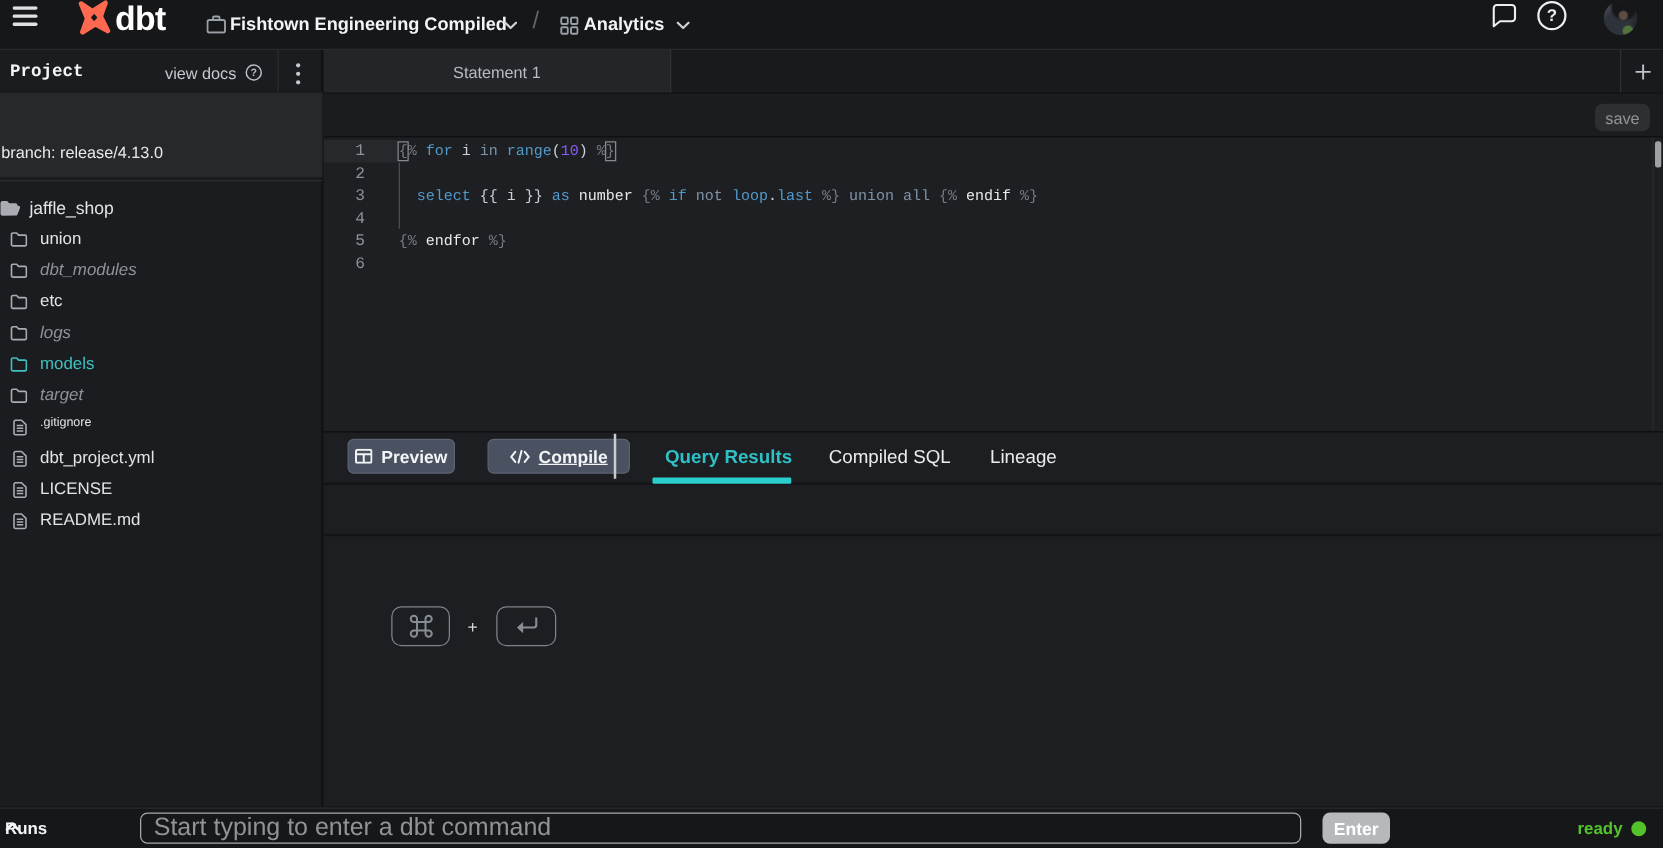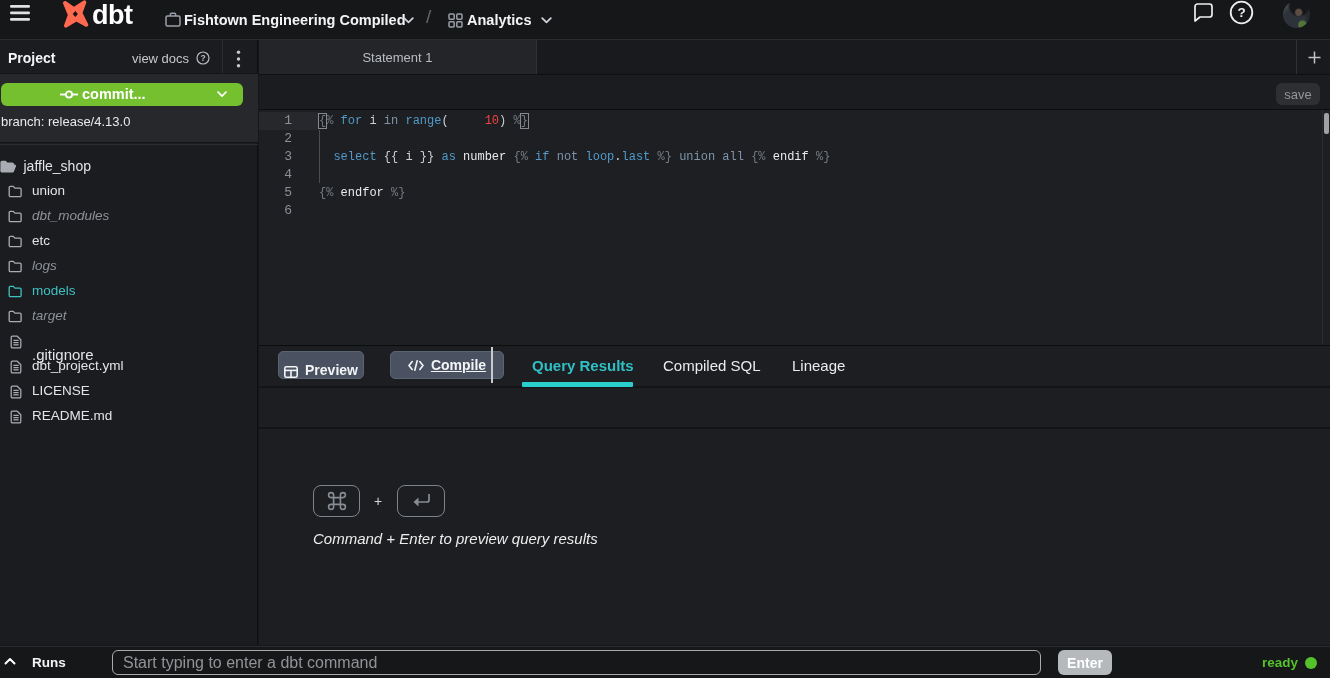--- a/index.html
+++ b/index.html
@@ -32,42 +32,42 @@
   #editor { position:absolute; left:259px; top:110px; width:1071px; height:235px;
     background:#1e1f22; font-family:"Liberation Mono", monospace; font-size:12px; }
   .gut { position:absolute; left:0; width:33px; text-align:right; color:#8b9099; height:18px; line-height:18px; font-size:13px; }
   .cl  { position:absolute; left:60px; height:18px; line-height:18px; white-space:pre; color:#ccd1d6; }
 
   
   .j  { color:#757b84; }            
   .kw { color:#519aca;margin-top:13px; }            
   .op { color:#7e94aa; }            
   .wt { color:#e8eaec; } 
-  .nm { color:#ef4444;margin-left:36px; } 
+  .nm { color:#8b5cf6; } 
   .mb { outline:1px solid #848a92; } 
 
   
   #botpanel { position:absolute; left:259px; top:345px; width:1071px; height:300px;
     background:#1d1e21; border-top:1px solid #0b0c0e; }
   #ptoolbar { position:absolute; left:0; top:0; width:1071px; height:42px; border-bottom:2px solid #131417; }
   .pbtn { position:absolute; top:5px; height:28px; background:#4a5261; border:1px solid #5a6372;
     border-radius:5px; color:#f2f4f6; font-size:14px; font-weight:bold;
     display:flex; align-items:center; justify-content:center; gap:7px; }
   #rtabs-underline { position:absolute; left:263px; top:36px; width:111px; height:5px;
     background:#2acfcd; border-radius:1px; }
   #strip2 { position:absolute; left:0; top:44px; width:1071px; height:39px; border-bottom:2px solid #131417; }
 
   
   .key { position:absolute; width:47px; height:32px; border:1.5px solid #7e848c; border-radius:8px; }
 
   
   #cmdbar { position:absolute; left:0; top:646px; width:1330px; height:32px;
     background:#161719; border-top:1px solid #2a2b2e; }
   #cmdinput { position:absolute; left:112px; top:3px; width:929px; height:25px;
-    border:1px solid #a8aaac; border-radius:6px; color:#919497; font-size:16px;
+    border:1px solid #a8aaac; border-radius:6px; color:#919497; font-size:20px;
     display:flex; align-items:center; padding-left:10px; }
   #enterbtn { position:absolute; left:1058px; top:3px; width:54px; height:25px;
     background:#b6b9bc; border-radius:6px; color:#ffffff; font-size:14px; font-weight:bold;
     display:flex; align-items:center; justify-content:center; }
 </style>
 </head>
 <body>
 
 <div id="navbar">
   <svg class="abs" style="left:10px; top:5px;" width="21" height="16" viewBox="0 0 21 16">
@@ -118,45 +118,34 @@
       radial-gradient(circle at 58% 42%, rgba(150,120,100,.55) 0 13%, transparent 20%),
       radial-gradient(circle at 60% 18%, #17161a 0 32%, transparent 42%),
       radial-gradient(circle at 40% 75%, #2e333b 0 40%, transparent 58%),
       linear-gradient(135deg,#4d525a 0%, #2b2f35 45%, #1f2227 100%);"></div>
 </div>
 
 <div id="sidebar">
 
   <div class="abs" style="left:0; top:33px; width:258px; height:70px; background:#27282b; border-bottom:1px solid #131417; border-top:1px solid #131417;"></div>
   <div id="projrow">
-    <div class="abs" style="left:8px; top:10px; font-weight:bold; font-size:14px; color:#f3f4f6;">Project</div>
+    <div class="abs" style="left:8px; top:10px; font-weight:bold; font-size:14px; color:#f3f4f6;font-family:Liberation Mono, monospace;">Project</div>
     <div class="abs" style="left:132px; top:11px; font-size:13px; color:#c6c9cd;">view docs</div>
     <svg class="abs" style="left:196px; top:11px;" width="14" height="14" viewBox="0 0 14 14" fill="none">
       <circle cx="7" cy="7" r="6" stroke="#b9bdc2" stroke-width="1.2"></circle>
       <text x="7" y="10" font-family="Liberation Sans" font-size="8.5" font-weight="bold" fill="#b9bdc2" text-anchor="middle">?</text>
     </svg>
     <div class="divider"></div>
     <svg class="abs" style="left:236px; top:10px;" width="5" height="18" viewBox="0 0 5 18">
       <circle cx="2.5" cy="2.2" r="1.7" fill="#c6c9cd"></circle>
       <circle cx="2.5" cy="9" r="1.7" fill="#c6c9cd"></circle>
       <circle cx="2.5" cy="15.8" r="1.7" fill="#c6c9cd"></circle>
     </svg>
   </div>
 
-  <div class="abs" style="left:1px; top:43px; width:242px; height:23px; background:#74c02e; border-radius:6px;">
-    <svg class="abs" style="left:59px; top:6px;" width="18" height="11" viewBox="0 0 18 11" fill="none" stroke="#ffffff" stroke-width="1.9">
-      <line x1="0" y1="5.5" x2="5.5" y2="5.5"></line>
-      <circle cx="9" cy="5.5" r="3.1"></circle>
-      <line x1="12.5" y1="5.5" x2="18" y2="5.5"></line>
-    </svg>
-    <div class="abs" style="left:81px; top:3px; font-weight:bold; font-size:14.5px; color:#ffffff;">commit...</div>
-    <svg class="abs" style="left:216px; top:8px;" width="10" height="7" viewBox="0 0 10 7" fill="none" stroke="#ffffff" stroke-width="1.7" stroke-linecap="round" stroke-linejoin="round">
-        <path d="M1 1 L5 5.2 L9 1"></path>
-      </svg>
-  </div>
   <div class="abs" style="left:1px; top:74px; font-size:13px; color:#e8e9ea;">branch: release/4.13.0</div>
   <div class="abs" style="left:0px; top:104px; width:258px; height:1px; background:#2c2d30;"></div>
 
   <div id="tree">
       <div class="abs" style="left:0px; top:120px;">
         <svg width="17" height="13" viewBox="0 0 17 13" stroke="#a9adb3" fill="#a9adb3" stroke-width="1.2" stroke-linejoin="round">
       <path d="M1 10.8 V2.4 a1.1 1.1 0 0 1 1.1-1.1 h3.4 l1.6 1.8 h5.2 a1.1 1.1 0 0 1 1.1 1.1 v1.2 h-9.2 a1.3 1.3 0 0 0-1.2 0.9 z"></path>
       <path d="M1.1 11.4 L3.3 5.8 a1 1 0 0 1 0.9-0.6 h10.6 a0.7 0.7 0 0 1 0.65 0.95 L13.4 11.3 a1 1 0 0 1-0.9 0.6 h-10.7 a0.75 0.75 0 0 1-0.7-0.5 z"></path>
     </svg>
       </div>
@@ -198,21 +187,21 @@
       </div>
       <div class="abs" style="left:32px; top:268px; font-size:13.5px; color:#8e9298; font-style:italic;">target</div>
       <div class="abs" style="left:10px; top:295px;">
         <svg width="12" height="14" viewBox="0 0 12 14" fill="none" stroke="#a9adb3" stroke-width="1.25" stroke-linejoin="round">
       <path d="M1.2 2.4 a1.2 1.2 0 0 1 1.2-1.2 h4.8 l3.6 3.5 v6.9 a1.2 1.2 0 0 1-1.2 1.2 h-7.2 a1.2 1.2 0 0 1-1.2-1.2 z"></path>
       <line x1="3.4" y1="5.4" x2="8.6" y2="5.4"></line>
           <line x1="3.4" y1="7.6" x2="8.6" y2="7.6"></line>
           <line x1="3.4" y1="9.8" x2="8.6" y2="9.8"></line>
     </svg>
       </div>
-      <div class="abs" style="left:32px; top:306px; font-size:15px; color:#e3e4e6; ">.gitignore</div>
+      <div class="abs" style="left:32px; top:293px; font-size:10px; color:#e3e4e6; ">.gitignore</div>
       <div class="abs" style="left:10px; top:320px;">
         <svg width="12" height="14" viewBox="0 0 12 14" fill="none" stroke="#a9adb3" stroke-width="1.25" stroke-linejoin="round">
       <path d="M1.2 2.4 a1.2 1.2 0 0 1 1.2-1.2 h4.8 l3.6 3.5 v6.9 a1.2 1.2 0 0 1-1.2 1.2 h-7.2 a1.2 1.2 0 0 1-1.2-1.2 z"></path>
       <line x1="3.4" y1="5.4" x2="8.6" y2="5.4"></line>
           <line x1="3.4" y1="7.6" x2="8.6" y2="7.6"></line>
           <line x1="3.4" y1="9.8" x2="8.6" y2="9.8"></line>
     </svg>
       </div>
       <div class="abs" style="left:32px; top:318px; font-size:13.5px; color:#e3e4e6; ">dbt_project.yml</div>
       <div class="abs" style="left:10px; top:345px;">
@@ -262,21 +251,21 @@
   <div class="cl" style="top:74px;"><span class="j">{%</span> <span class="wt">endfor</span> <span class="j">%}</span></div>
 
   <div class="abs" style="left:60px; top:20px; width:1px; height:53px; background:#4a4d52;"></div>
 
   <div class="abs" style="left:1063px; top:0px; width:1px; height:234px; background:#2a2c30;"></div>
   <div class="abs" style="left:1065px; top:3px; width:5px; height:21px; background:#9fa1a4; border-radius:2px;"></div>
 </div>
 
 <div id="botpanel">
   <div id="ptoolbar">
-    <div class="pbtn" style="left:19px; width:86px;align-items:flex-end;">
+    <div class="pbtn" style="left:19px; width:86px;">
       <svg width="14" height="12" viewBox="0 0 14 12" fill="none" stroke="#f2f4f6" stroke-width="1.6">
         <rect x="0.8" y="0.8" width="12.4" height="10.4" rx="1.5"></rect>
         <line x1="0.8" y1="4.4" x2="13.2" y2="4.4"></line>
         <line x1="7" y1="4.4" x2="7" y2="11.2"></line>
       </svg>
       <span>Preview</span>
     </div>
     <div class="pbtn" style="left:131px; width:114px;text-decoration:underline;">
       <svg width="16" height="11" viewBox="0 0 16 11" fill="none" stroke="#f2f4f6" stroke-width="1.6" stroke-linecap="round" stroke-linejoin="round">
         <path d="M4.2 1.5 L1 5.5 L4.2 9.5"></path>
@@ -298,25 +287,24 @@
       <path d="M7.6 7.6 V5.1 A2.5 2.5 0 1 0 5.1 7.6 H7.6 M14.4 7.6 V5.1 A2.5 2.5 0 1 1 16.9 7.6 H14.4 M14.4 14.4 V16.9 A2.5 2.5 0 1 0 16.9 14.4 H14.4 M7.6 14.4 V16.9 A2.5 2.5 0 1 1 5.1 14.4 H7.6 M7.6 7.6 H14.4 V14.4 H7.6 Z"></path>
     </svg>
   </div>
   <div class="abs" style="left:115px; top:147px; font-size:14px; color:#d5d7d9;">+</div>
   <div class="key" style="left:138px; top:139px; width:48px;">
     <svg style="margin:7px auto 0;" width="22" height="16" viewBox="0 0 22 16" fill="none">
       <path d="M19 1 v6 a2 2 0 0 1 -2 2 H6" stroke="#878d95" stroke-width="1.7"></path>
       <path d="M8.5 4.5 L3.5 9 L8.5 13.5 Z" fill="#878d95"></path>
     </svg>
   </div>
-  <div class="abs" style="left:54px; top:184px; font-size:15px; font-style:italic; color:#eceded;">Command + Enter to preview query results</div>
 </div>
 
 <div id="cmdbar">
   <svg class="abs" style="left:4px; top:10px;" width="12" height="8" viewBox="0 0 12 8" fill="none" stroke="#ffffff" stroke-width="2" stroke-linecap="round" stroke-linejoin="round">
       <path d="M1.5 6.5 L6 2 L10.5 6.5"></path>
     </svg>
-  <div class="abs" style="left:32px; top:8px; font-weight:bold; font-size:13.5px; color:#f3f4f6;">Runs</div>
+  <div class="abs" style="left:4px; top:8px; font-weight:bold; font-size:13.5px; color:#f3f4f6;">Runs</div>
   <div id="cmdinput">Start typing to enter a dbt command</div>
   <div id="enterbtn">Enter</div>
   <div class="abs" style="left:1262px; top:8px; font-weight:bold; font-size:13.5px; color:#54c22a;">ready</div>
   <div class="abs" style="left:1305px; top:10px; width:12px; height:12px; border-radius:50%; background:#54c22a;"></div>
 </div>
 
 </body></html>

